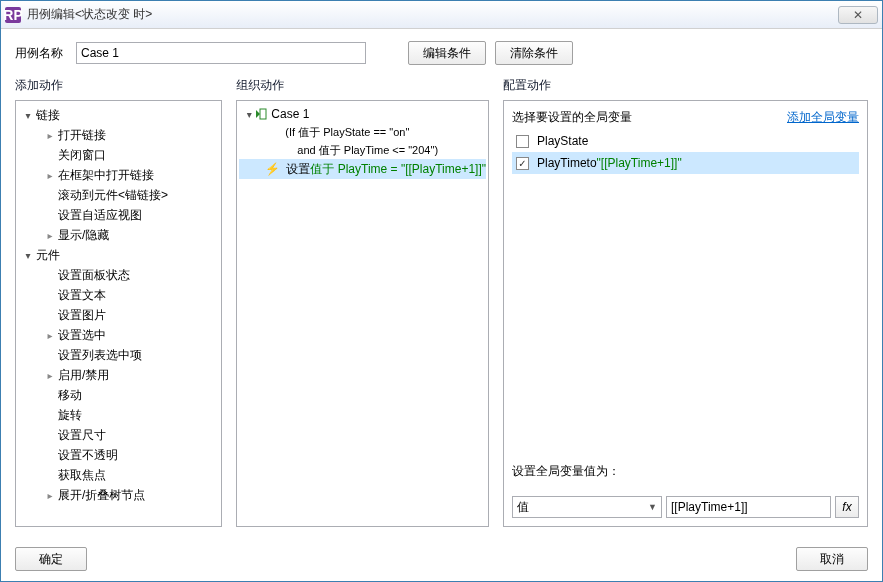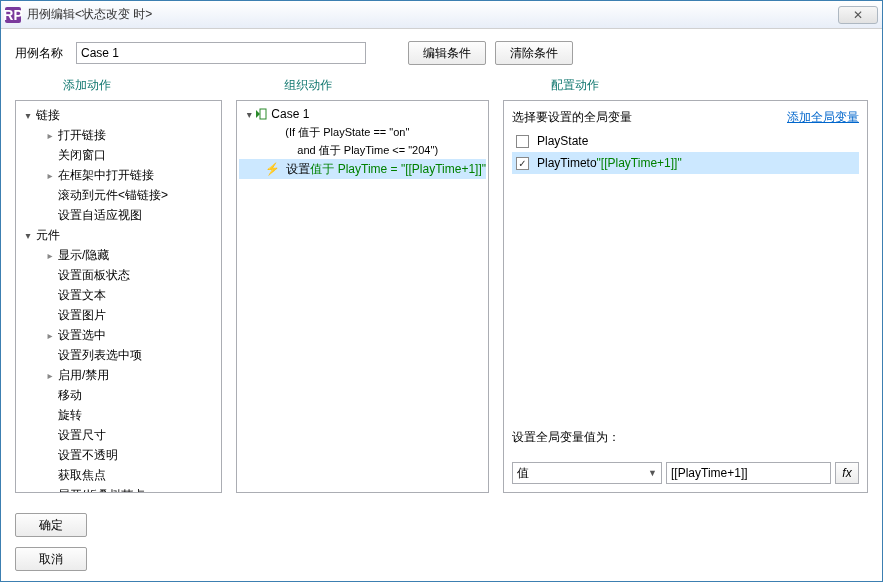--- a/index.html
+++ b/index.html
@@ -12,21 +12,21 @@
 .content { flex: 1; padding: 12px 14px 10px 14px; display: flex; flex-direction: column; overflow: hidden; }
 .row-top { display: flex; align-items: center; gap: 9px; margin-bottom: 12px; }
 .row-top label { margin-right: 4px; }
 .row-top input[type=text] { width: 290px; height: 22px; border: 1px solid #abadb3; padding: 0 4px; background:#fff; }
 .btn { height: 24px; padding: 0 14px; border: 1px solid #a0a0a0; background: linear-gradient(#fdfdfd,#ececec); cursor: pointer; border-radius: 2px; }
 .cols { flex: 1; display: flex; gap: 14px; min-height: 0; }
 .col { display: flex; flex-direction: column; min-height: 0; }
 .col1 { width: 218px; }
 .col2 { width: 258px; }
 .col3 { flex: 1; }
-.col-title { margin-bottom: 6px; color: #0f766e; margin-left: 48px; }
+.col-title { margin-bottom: 6px; color: #0f172a; }
 .panel { flex: 1; border: 1px solid #abadb3; background: #fff; overflow: auto; position: relative; }
 .tree { padding: 4px 2px; }
 .tree-row { display: flex; align-items: center; height: 20px; white-space: nowrap; cursor: pointer; }
 .arr { display: inline-block; width: 12px; text-align: center; color: #555; font-size: 10px; }
 .arr.open::before { content: "▾"; }
 .arr.closed::before { content: "▸"; }
 .arr.closed { color:#888; }
 .arr.none::before { content: ""; }
 .ind { display:inline-block; }
 .node-label { padding-left: 2px; }
@@ -48,21 +48,21 @@
 .var-row { display:flex; align-items:center; height:22px; padding: 0 4px; }
 .var-row.sel { background:#cce8ff; }
 .chk { width:13px; height:13px; border:1px solid #888; background:#fff; margin-right:8px; display:flex; align-items:center; justify-content:center; font-size:10px; color:#333; }
 .chk.checked::before { content:"✓"; }
 .set-label { margin-top:6px; margin-bottom:16px;font-family:Liberation Mono, monospace; }
 .set-row { display:flex; gap:4px; align-items:center; }
 .combo { flex: 0 0 150px; height:22px; border:1px solid #abadb3; display:flex; align-items:center; justify-content:space-between; padding:0 4px; background:#fff; cursor:pointer;}
 .combo .dd { font-size:9px; color:#555; }
 .txt-val { flex:1; height:22px; border:1px solid #abadb3; padding:0 4px; background:#fff; }
 .fx { width:24px; height:22px; border:1px solid #abadb3; display:flex; align-items:center; justify-content:center; font-style:italic; cursor:pointer; background:linear-gradient(#fdfdfd,#ececec);}
-.footer { display:flex; justify-content:flex-start; gap:10px; padding: 10px 14px; flex-direction: column; }
+.footer { display:flex; justify-content:space-between; gap:10px; padding: 10px 14px; }
 .footer .btn { width:72px; }
 
 .panel::-webkit-scrollbar { width:16px; }
 .panel::-webkit-scrollbar-thumb { background:#c7c7c7; border:1px solid #a0a0a0; }
 .panel::-webkit-scrollbar-track { background:#f0f0f0; }
 </style>
 </head>
 <body>
 
 <div class="window">
@@ -113,28 +113,28 @@
                 <span class="ind" style="width: 26px;"></span>
                 <span class="arr none"></span>
                 <span class="node-label">滚动到元件&lt;锚链接&gt;</span>
               </div>
               <div class="tree-row">
                 <span class="ind" style="width: 26px;"></span>
                 <span class="arr none"></span>
                 <span class="node-label">设置自适应视图</span>
               </div>
               <div class="tree-row">
+                <span class="ind" style="width: 26px;"></span>
+                <span class="arr closed"></span>
+                <span class="node-label">显示/隐藏</span>
+              </div>
+              <div class="tree-row">
                 <span class="ind" style="width: 4px;"></span>
                 <span class="arr open"></span>
                 <span class="node-label">元件</span>
-              </div>
-              <div class="tree-row">
-                <span class="ind" style="width: 26px;"></span>
-                <span class="arr closed"></span>
-                <span class="node-label">显示/隐藏</span>
               </div>
               <div class="tree-row">
                 <span class="ind" style="width: 26px;"></span>
                 <span class="arr none"></span>
                 <span class="node-label">设置面板状态</span>
               </div>
               <div class="tree-row">
                 <span class="ind" style="width: 26px;"></span>
                 <span class="arr none"></span>
                 <span class="node-label">设置文本</span>

